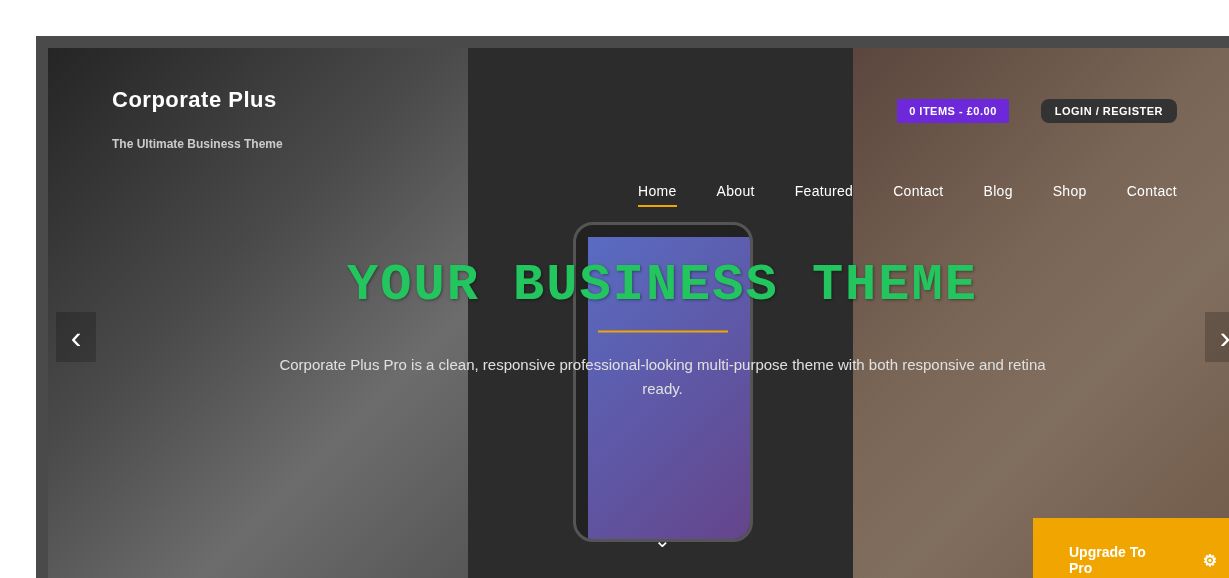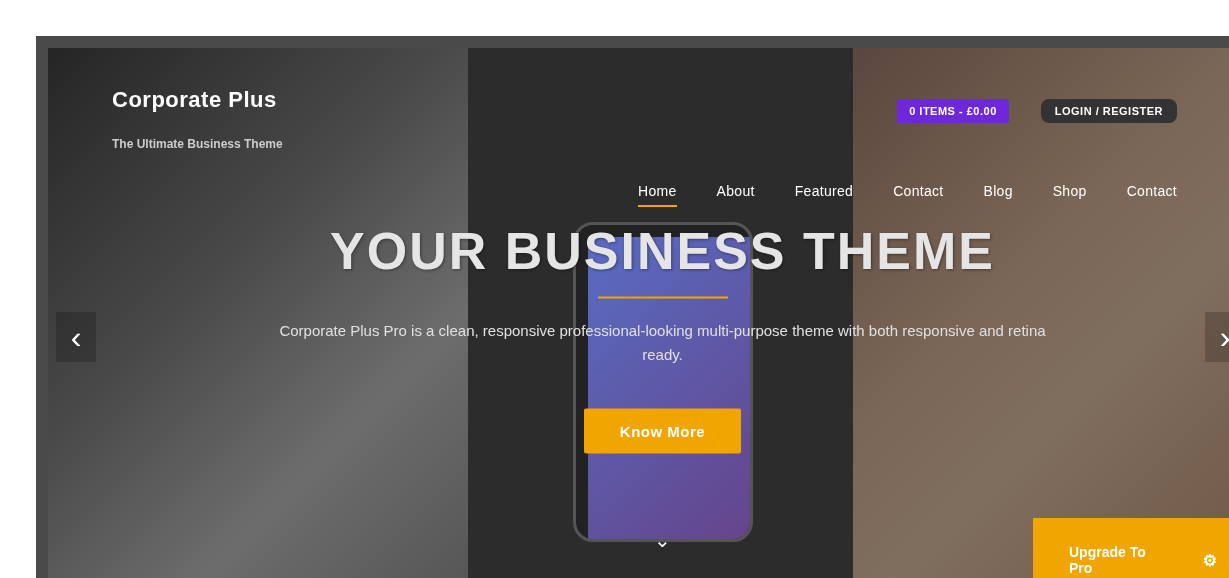--- a/index.html
+++ b/index.html
@@ -121,27 +121,28 @@
       position: absolute;
       top: 50%;
       left: 50%;
       transform: translate(-50%, -50%);
       z-index: 5;
       text-align: center;
       width: 800px;
     }
 
     .hero-title {
-      color: #e5e5e5;
+      color: #22c55e;
       font-size: 52px;
       font-weight: 900;
       text-transform: uppercase;
       letter-spacing: 2px;
       margin-bottom: 16px;
       text-shadow: 1px 1px 3px rgba(0,0,0,0.4);
+      font-family: Liberation Mono, monospace;
     }
 
     .hero-divider {
       width: 130px;
       height: 2px;
       background: #f0a500;
       margin: 0 auto 20px auto;
     }
 
     .hero-description {
@@ -307,21 +308,20 @@
         <a class="nav-item">Shop</a>
         <a class="nav-item">Contact</a>
       </div>
     </div>
   </div>
 
   <div class="hero-content">
     <h1 class="hero-title">YOUR BUSINESS THEME</h1>
     <div class="hero-divider"></div>
     <p class="hero-description">Corporate Plus Pro is a clean, responsive professional-looking multi-purpose theme with both responsive and retina ready.</p>
-    <button class="know-more-btn">Know More</button>
   </div>
 
   <div class="phone-mockup">
     <div class="phone-screen"></div>
   </div>
 
   <button class="arrow-prev">
     <span>‹</span>
   </button>
 

